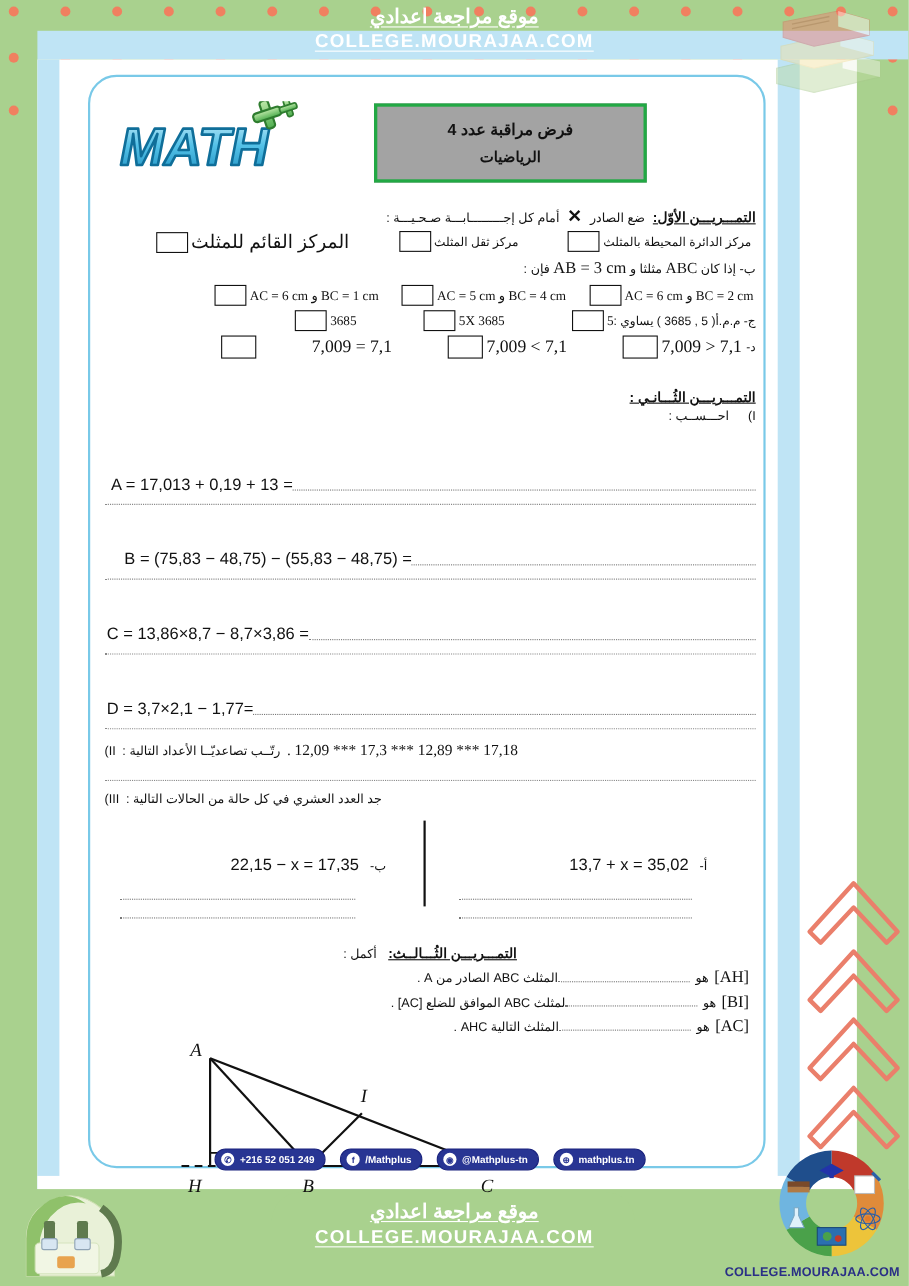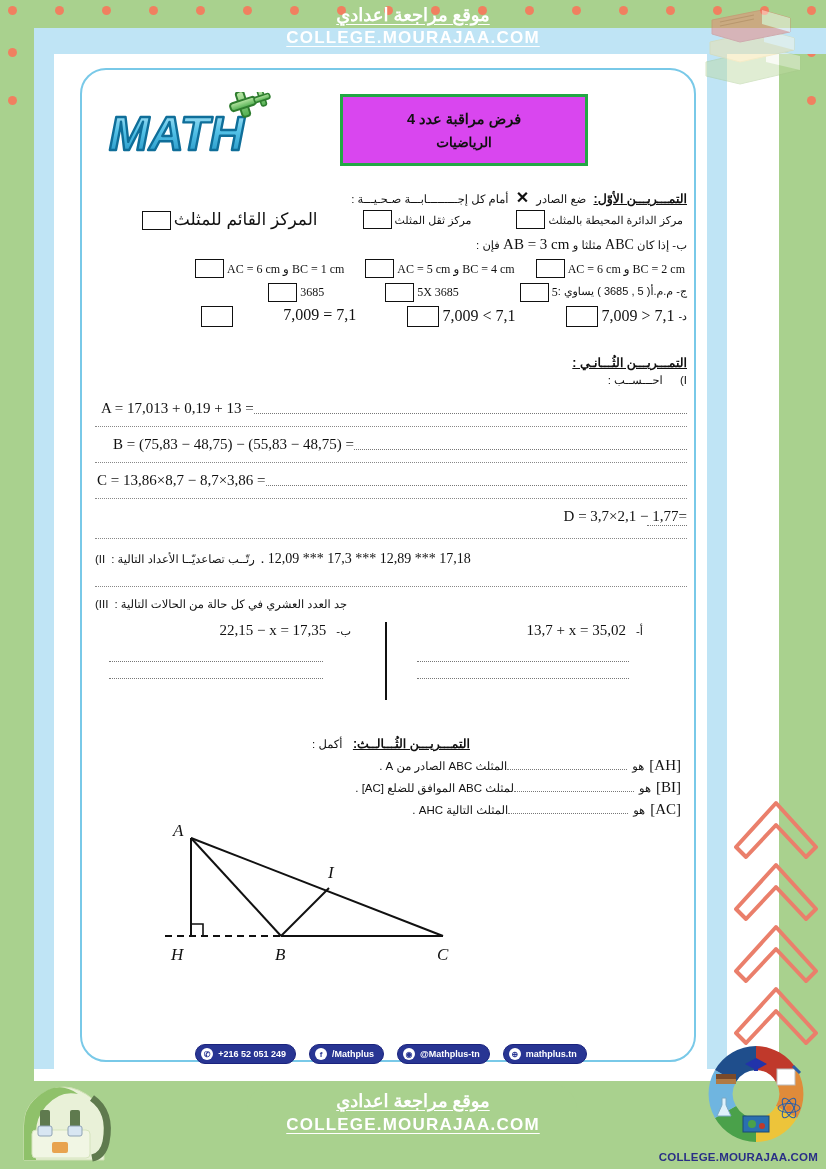--- a/index.html
+++ b/index.html
@@ -80,21 +80,21 @@
     background-image:linear-gradient(to right,#eef1f5 1px,transparent 1px),
                      linear-gradient(to bottom,#eef1f5 1px,transparent 1px);
     background-size:46px 46px;
   }
 
   
   .hdr{position:absolute;left:95px;top:88px;width:590px;height:84px;z-index:23;}
   .mathlogo{position:absolute;left:8px;top:4px;width:175px;height:76px;}
   .titlebox{
     position:absolute;left:245px;top:6px;width:242px;height:66px;
-    border:3px solid #22a844;background:#d946ef;
+    border:3px solid #22a844;background:#a3a3a3;
     display:flex;flex-direction:column;align-items:center;justify-content:center;
     direction:rtl;
   }
   .titlebox .t1{font-size:14.5px;font-weight:bold;color:#111;}
   .titlebox .t2{font-size:13.5px;font-weight:bold;color:#111;margin-top:7px;}
 
   
   .content{position:absolute;left:95px;top:190px;width:592px;z-index:23;color:#111;}
   .ar{direction:rtl;text-align:right;font-family:"Liberation Sans",sans-serif;}
   .mi{font-family:"Liberation Serif",serif;}
@@ -103,21 +103,21 @@
   .ex-title{font-size:12.5px;font-weight:bold;text-decoration:underline;}
   .row-ar{font-size:11.5px;direction:rtl;text-align:right;line-height:1.45;}
 
   .chk{
     display:inline-block;width:27px;height:17px;border:1.4px solid #111;background:#fff;
     vertical-align:middle;margin:0 3px;
   }
   .opt{display:inline-block;white-space:nowrap;vertical-align:middle;}
   .optrow{display:flex;flex-direction:row-reverse;align-items:center;justify-content:flex-start;gap:0;}
 
-  .eq{font-family:Liberation Serif, serif;font-size:15px;white-space:nowrap;}
+  .eq{font-family:Liberation Sans, sans-serif;font-size:15px;white-space:nowrap;margin-top:32px;}
   .dots{
     flex:1;border-bottom:1.6px dotted #777;height:10px;margin-bottom:3px;min-width:40px;
   }
   .fullrule{height:0;border-bottom:1.6px dotted #888;margin:9px 0;}
 
   .xmark{font-size:16px;font-weight:bold;line-height:1;}
 
   
   .socials{
     position:absolute;left:95px;top:1042px;width:592px;height:24px;z-index:24;
@@ -394,21 +394,21 @@
       <span class="dots"></span>
     </div>
     <div class="fullrule"></div>
 
     <div style="display:flex;align-items:flex-end;margin-top:4px;">
       <span class="eq" style="margin-left:2px;">C = 13,86×8,7  − 8,7×3,86 =</span>
       <span class="dots"></span>
     </div>
     <div class="fullrule"></div>
 
-    <div style="display:flex;align-items:flex-end;margin-top:4px;flex-direction:column;">
+    <div style="display:flex;align-items:flex-end;margin-top:4px;">
       <span class="eq" style="margin-left:2px;">D  = 3,7×2,1  − 1,77=</span>
       <span class="dots"></span>
     </div>
     <div class="fullrule"></div>
 
     <div class="ar row-ar" style="margin-top:10px;display:flex;flex-direction:row-reverse;align-items:baseline;gap:6px;">
       <span>II)</span>
       <span>رتّــب تصاعديّــا الأعداد التالية :</span>
       <span class="mn" style="font-size:14px;">17,18  ***  12,89  ***  17,3  ***  12,09   .</span>
     </div>

